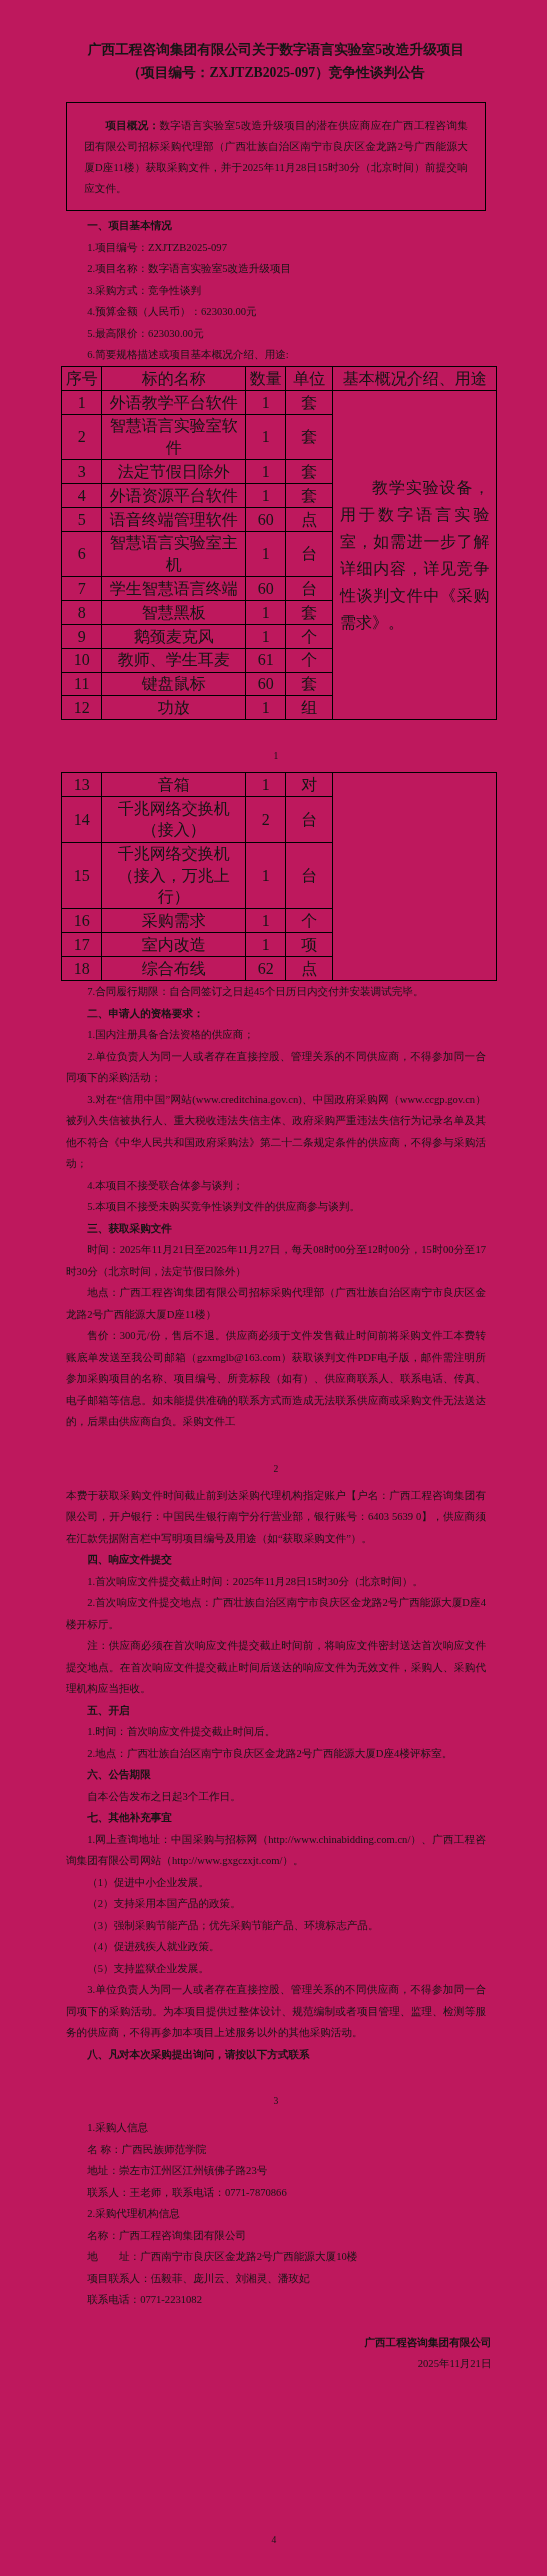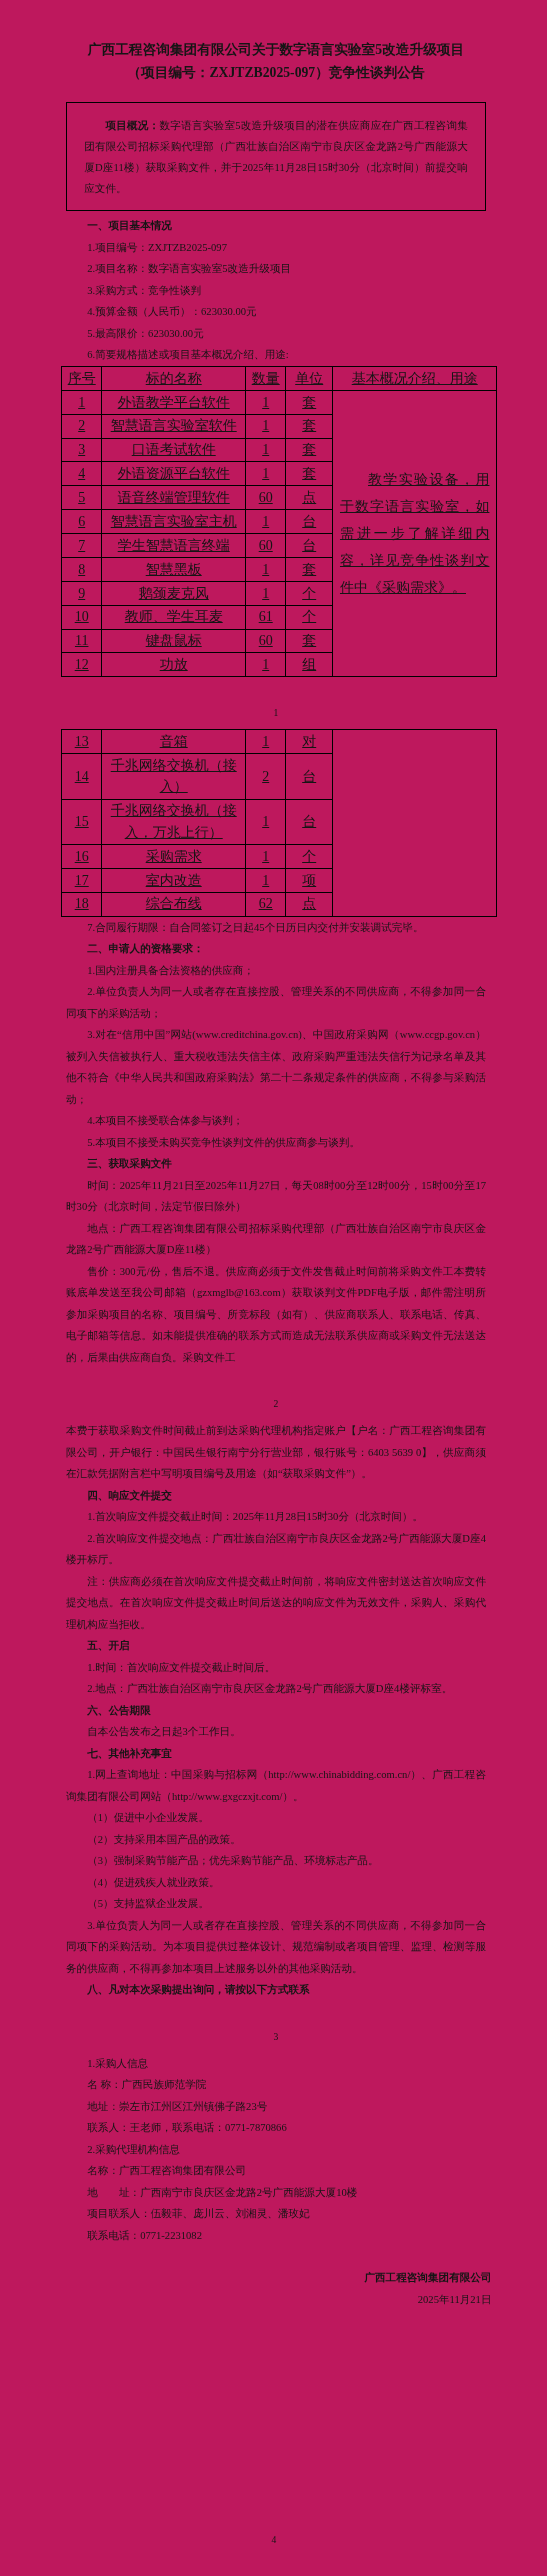--- a/index.html
+++ b/index.html
@@ -51,24 +51,23 @@
     text-align:right;
     text-indent:0;
     margin-right:-5.5px;
   }
   .sign-first{margin-top:21px;font-weight:bold;}
   table.items{
     border-collapse:collapse;
     table-layout:fixed;
     width:435px;
     margin-left:-4.8px;
-    font-size:14px;
+    font-size:16px;
     text-align:center;
     text-indent:0;
-    text-decoration:underline;
   }
   table.items th,table.items td{
     border:0.7px solid #000;
     padding:0.7px 2.7px;
     font-weight:normal;
     vertical-align:middle;
     overflow:hidden;
   }
   table.items tr{height:21px;}
   .note-wrap{
@@ -132,21 +131,21 @@
               </td>
             </tr>
             <tr>
               <td>2</td>
               <td>智慧语言实验室软件</td>
               <td>1</td>
               <td>套</td>
             </tr>
             <tr>
               <td>3</td>
-              <td>口语考试软件</td>
+              <td>法定节假日除外</td>
               <td>1</td>
               <td>套</td>
             </tr>
             <tr>
               <td>4</td>
               <td>外语资源平台软件</td>
               <td>1</td>
               <td>套</td>
             </tr>
             <tr>

